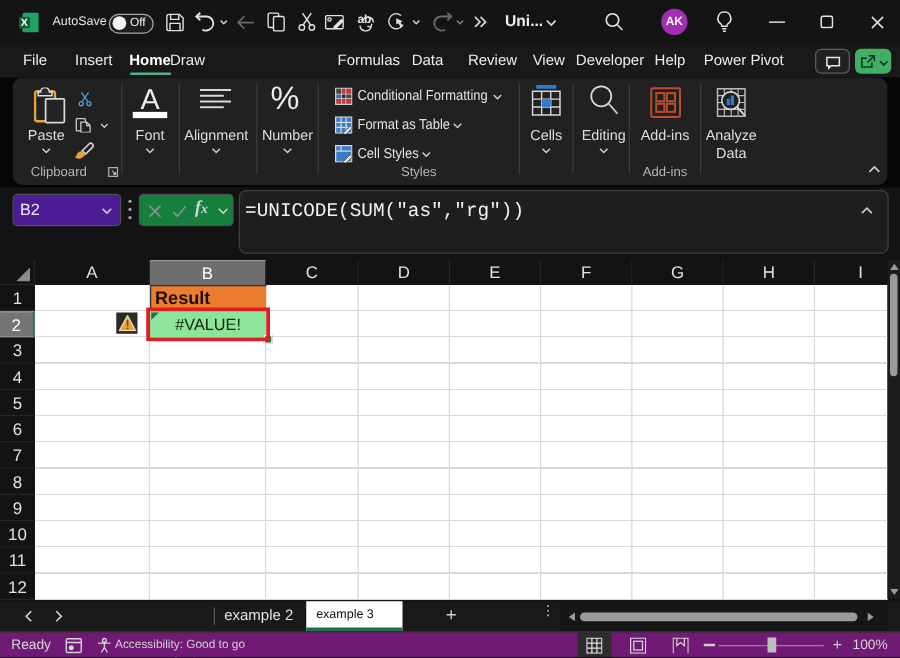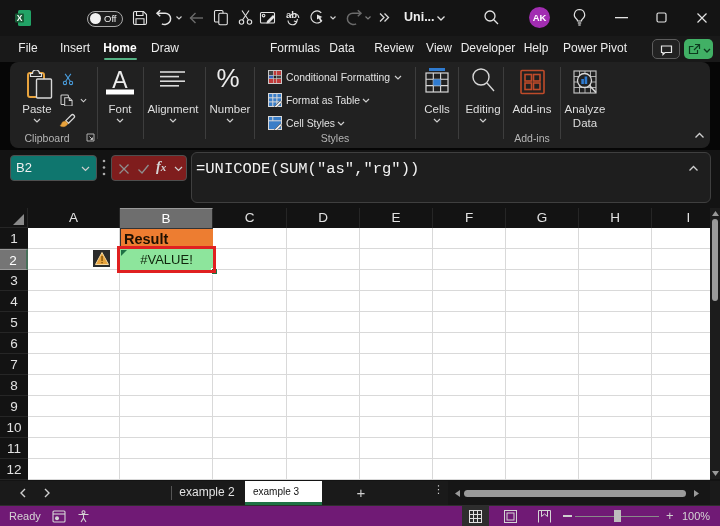--- a/index.html
+++ b/index.html
@@ -37,20 +37,21 @@
 <div id="app">
 
   <div class="abs" id="titlebar">
 
     <svg class="abs" style="left:15px;top:10px" width="16" height="16" viewBox="0 0 16 16">
       <rect x="3" y="0" width="13" height="16" rx="1.5" fill="#21a366"></rect>
       <rect x="3" y="5.2" width="6" height="5.6" fill="#107c41" opacity="0.55"></rect>
       <rect x="0" y="3.5" width="9" height="9" rx="1" fill="#185c37"></rect>
       <text x="4.5" y="10.8" font-size="8.5" font-weight="bold" fill="#fff" text-anchor="middle" font-family="Liberation Sans">X</text>
     </svg>
+    <div class="abs" style="left:42px;top:0;color:#e6e6e6;font-size:10px;line-height:36px;">AutoSave</div>
 
     <div class="abs" style="left:87px;top:10.5px;width:34px;height:14px;border:1px solid #a8a8a8;border-radius:8px;background:#1c1c1c;">
       <div class="abs" style="left:1.5px;top:1.5px;width:11px;height:11px;border-radius:50%;background:#f2f2f2;"></div>
       <div class="abs" style="left:16px;top:0px;color:#f0f0f0;font-size:9.5px;line-height:14px;">Off</div>
     </div>
 
     <svg class="abs" style="left:132px;top:10px" width="16" height="16" viewBox="0 0 16 16" fill="none" stroke="#e3e3e3" stroke-width="1.1">
       <path d="M1.5 3 a1.5 1.5 0 0 1 1.5-1.5 h8.5 l3 3 v8.5 a1.5 1.5 0 0 1 -1.5 1.5 h-10 a1.5 1.5 0 0 1 -1.5 -1.5 z"></path>
       <path d="M4.5 1.8 v3.7 h6.5 v-3.7"></path>
       <path d="M4 14.2 v-5.5 h8 v5.5"></path>
@@ -144,21 +145,21 @@
     <svg class="abs" style="left:696px;top:12px" width="12" height="12" viewBox="0 0 12 12" fill="none" stroke="#e3e3e3" stroke-width="1.2">
         <path d="M1.5 1.5 l9 9 M10.5 1.5 l-9 9"></path>
       </svg>
   </div>
 
   <div class="abs" id="menubar">
     <span class="mi" style="left:28px">File</span>
     <span class="mi" style="left:75px">Insert</span>
     <span class="mi" style="left:120px;font-weight:bold;color:#fff;">Home</span>
     <div class="abs" style="left:104px;top:21.5px;width:33px;height:2.5px;background:#55b284;border-radius:1px;"></div>
-    <span class="mi" style="left:165px">Draw</span>
+    <span class="mi" style="left:150px">Draw</span>
     <span class="mi" style="left:295px">Formulas</span>
     <span class="mi" style="left:342px">Data</span>
     <span class="mi" style="left:394px">Review</span>
     <span class="mi" style="left:439px">View</span>
     <span class="mi" style="left:488px">Developer</span>
     <span class="mi" style="left:536px">Help</span>
     <span class="mi" style="left:595px">Power Pivot</span>
 
     <div class="abs" style="left:652px;top:3px;width:28px;height:20px;border:1px solid #5d5d5d;border-radius:5px;background:#222;box-sizing:border-box;">
       <svg class="abs" style="left:7px;top:4px" width="13" height="12" viewBox="0 0 13 12" fill="none" stroke="#e8e8e8" stroke-width="1.2">
@@ -344,32 +345,32 @@
       <div class="rlabel" style="left:575px;top:55px;">Data</div>
 
       
       <svg class="abs" style="left:684px;top:70px" width="11" height="7" viewBox="0 0 11 7" fill="none" stroke="#cfcfcf" stroke-width="1.3">
           <path d="M1.5 5.5 L5.5 1.5 l4 4"></path>
         </svg>
     </div>
   </div>
 
   <div class="abs" id="fbar">
-    <div class="abs" style="left:10px;top:5px;width:87px;height:26px;background:#0f766e;border:1px solid #4e4e4e;border-radius:4px;box-sizing:border-box;padding-left:45px;">
+    <div class="abs" style="left:10px;top:5px;width:87px;height:26px;background:#4c1d95;border:1px solid #4e4e4e;border-radius:4px;box-sizing:border-box;padding-left:45px;">
       <div class="abs" style="left:5px;top:0;color:#f0f0f0;font-size:13px;line-height:24px;">B2</div>
       <svg class="abs" style="left:70px;top:10px" width="9" height="6" viewBox="0 0 9 6" fill="none" stroke="#cfcfcf" stroke-width="1.2">
           <path d="M1 1l3.5 3.5 3.5-3.5"></path>
         </svg>
     </div>
     <svg class="abs" style="left:102px;top:159px;top:9px" width="4" height="18" viewBox="0 0 4 18">
         <circle cx="2" cy="2" r="1.3" fill="#aaa"></circle>
         <circle cx="2" cy="8.5" r="1.3" fill="#aaa"></circle>
         <circle cx="2" cy="15" r="1.3" fill="#aaa"></circle>
       </svg>
-    <div class="abs" style="left:111px;top:5px;width:76px;height:26px;background:#7f1d1d;border:1px solid #4e4e4e;border-radius:4px;box-sizing:border-box;">
+    <div class="abs" style="left:111px;top:5px;width:76px;height:26px;background:#15803d;border:1px solid #4e4e4e;border-radius:4px;box-sizing:border-box;">
       <svg class="abs" style="left:6px;top:6.5px" width="12" height="12" viewBox="0 0 12 12" fill="none" stroke="#8f8f8f" stroke-width="1.3">
           <path d="M1.5 1.5 l9 9 M10.5 1.5 l-9 9"></path>
         </svg>
       <svg class="abs" style="left:25px;top:6.5px" width="13" height="12" viewBox="0 0 13 12" fill="none" stroke="#8f8f8f" stroke-width="1.3">
           <path d="M1.5 6.5 L5 10 L11.5 2"></path>
         </svg>
       <div class="abs" style="left:44px;top:2px;color:#d5d5d5;font-size:14.5px;font-style:italic;font-weight:bold;font-family:'Liberation Serif',serif;">f<span style="font-size:11px">x</span></div>
       <svg class="abs" style="left:62px;top:10px" width="9" height="6" viewBox="0 0 9 6" fill="none" stroke="#cfcfcf" stroke-width="1.2">
           <path d="M1 1l3.5 3.5 3.5-3.5"></path>
         </svg>
@@ -486,20 +487,21 @@
     <svg class="abs" style="left:52px;top:4px" width="14" height="13" viewBox="0 0 14 13" fill="none" stroke="#d5d5d5" stroke-width="1.1">
       <rect x="1" y="1" width="12" height="11" rx="1"></rect>
       <path d="M1 4 h12"></path>
       <circle cx="5" cy="8.2" r="2" fill="#d5d5d5" stroke="none"></circle>
     </svg>
 
     <svg class="abs" style="left:77px;top:4px" width="13" height="13" viewBox="0 0 13 13" fill="none" stroke="#d5d5d5" stroke-width="1.1">
       <circle cx="6.5" cy="2.3" r="1.5"></circle>
       <path d="M1.5 4.5 h10 M6.5 4.5 v3.5 M6.5 8 l-2.5 4 M6.5 8 l2.5 4"></path>
     </svg>
+    <div class="abs" style="left:92px;top:0;color:#cfcfcf;font-size:9.5px;line-height:20px;">Accessibility: Good to go</div>
 
     <div class="abs" style="left:462px;top:0;width:27px;height:20px;background:#2d2d2d;"></div>
     <svg class="abs" style="left:469px;top:4px" width="13" height="13" viewBox="0 0 13 13" fill="none" stroke="#e0e0e0" stroke-width="1">
       <rect x="0.5" y="0.5" width="12" height="12"></rect>
       <path d="M0.5 4.5 h12 M0.5 8.5 h12 M4.5 0.5 v12 M8.5 0.5 v12"></path>
     </svg>
     <svg class="abs" style="left:504px;top:4px" width="13" height="13" viewBox="0 0 13 13" fill="none" stroke="#d5d5d5" stroke-width="1">
       <rect x="0.5" y="0.5" width="12" height="12"></rect>
       <rect x="3" y="3" width="7" height="7"></rect>
     </svg>

